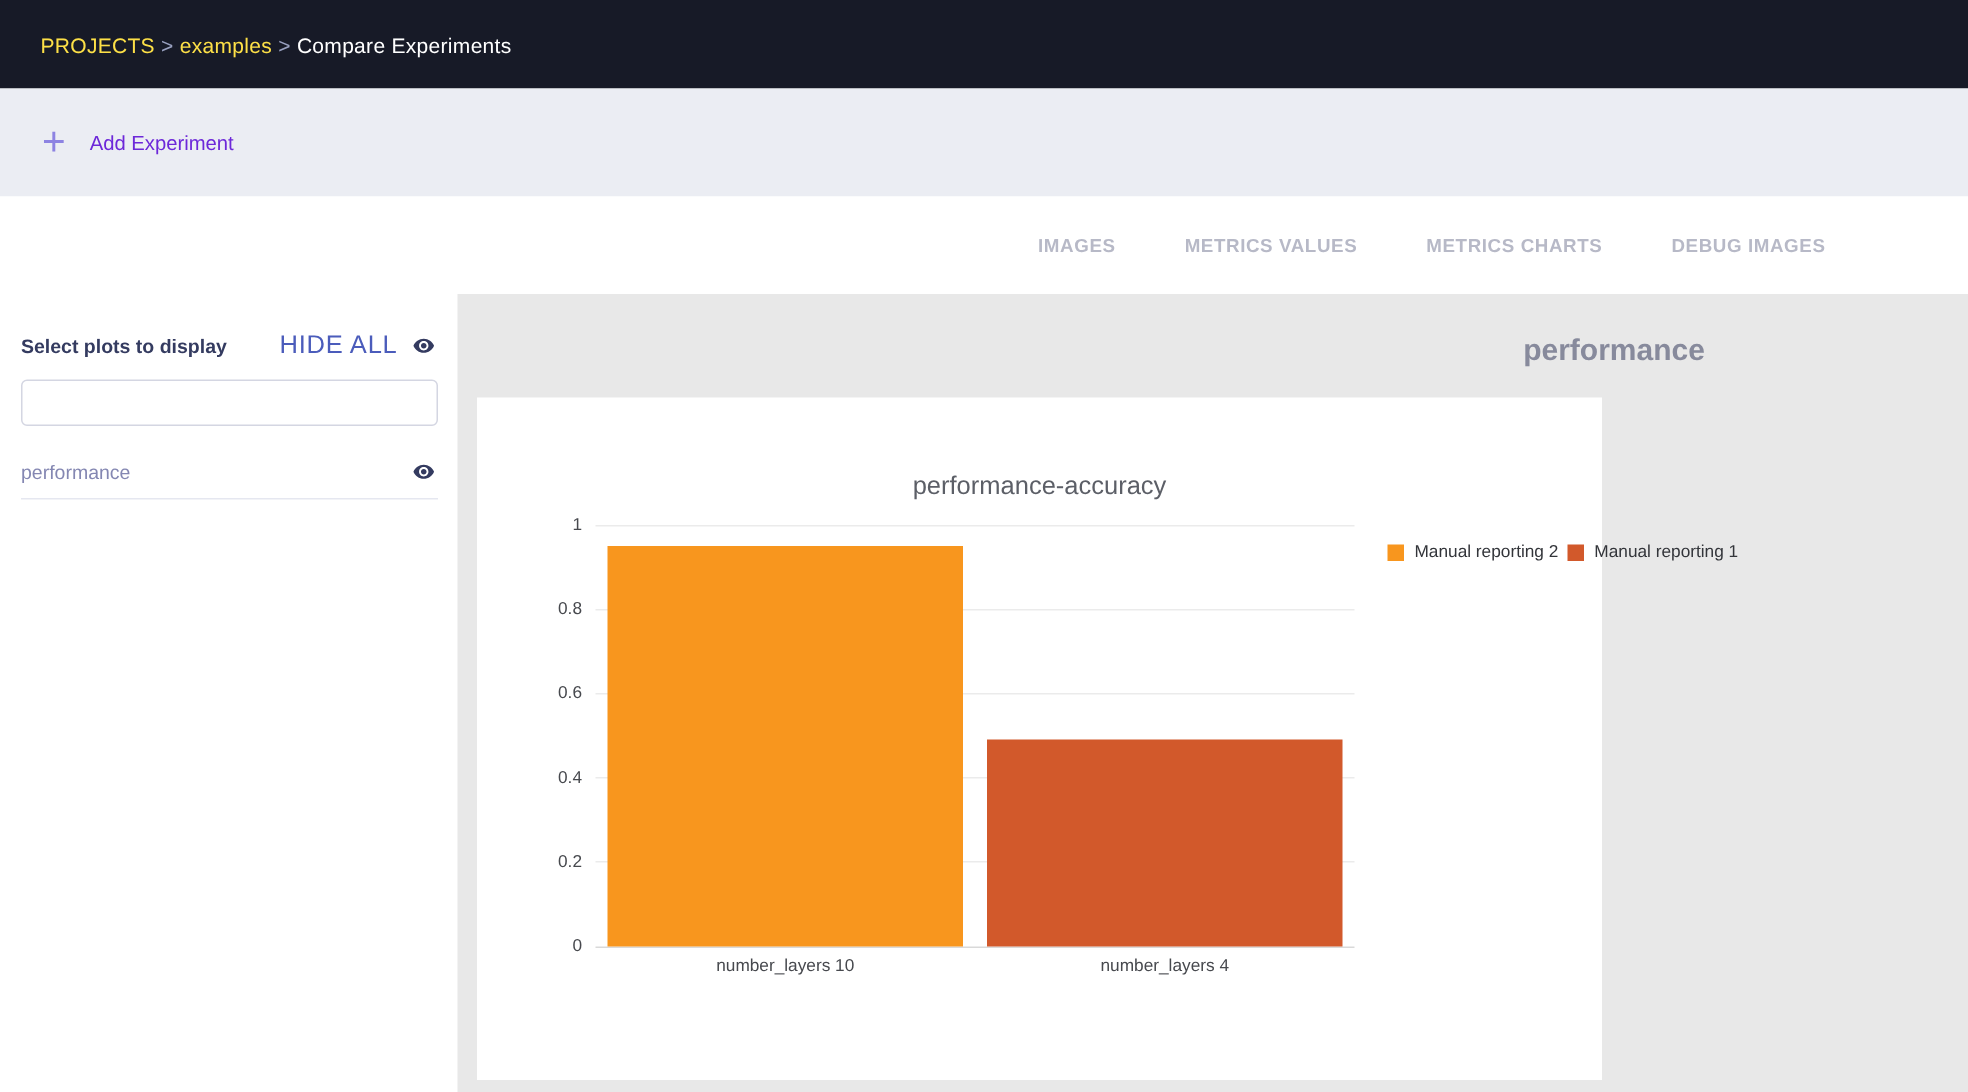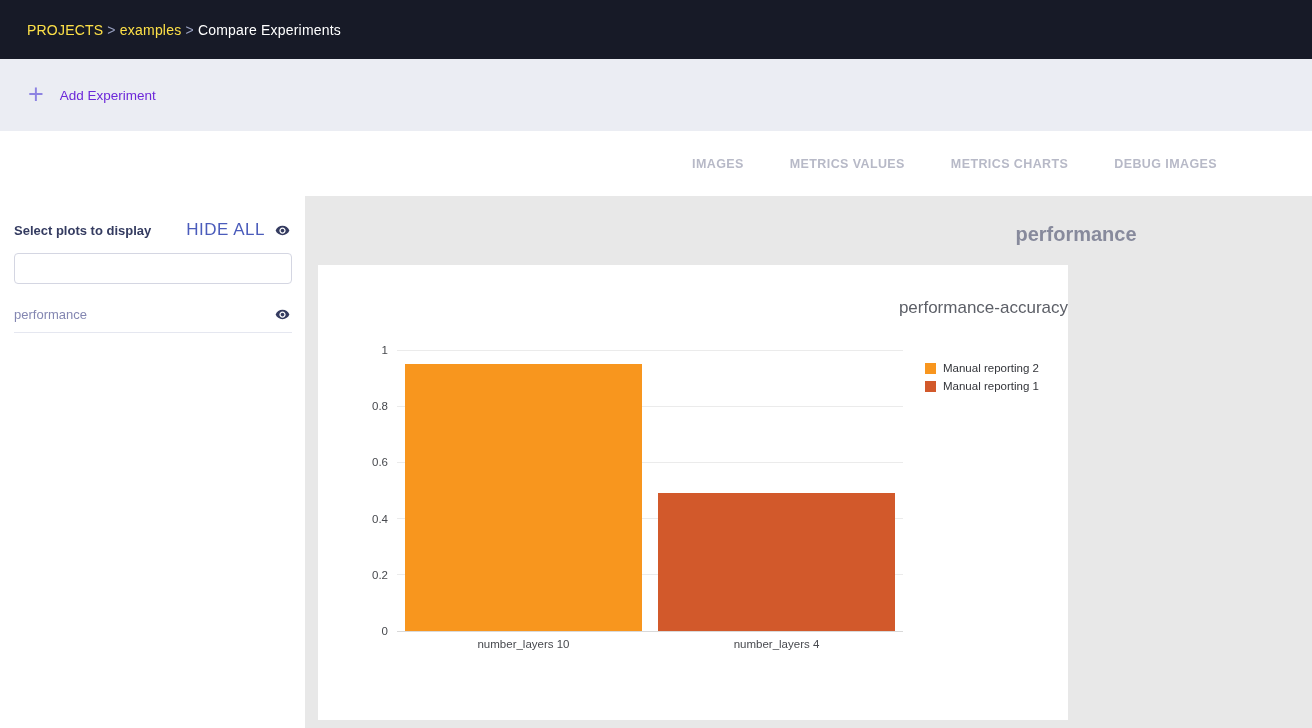--- a/index.html
+++ b/index.html
@@ -33,28 +33,28 @@
   .plot-filter{margin-top:13px;width:100%;height:31px;border:1px solid #d4d6e2;border-radius:4px;padding:0 10px;font-size:13px;outline:none;font-family:inherit}
   .plot-list{margin-top:15px}
   .plot-item{display:flex;align-items:center;justify-content:space-between;padding:8px 0 10px 0;border-bottom:1px solid #e5e7f0;cursor:pointer}
   .plot-item-label{font-size:13px;color:#8487b2}
   .eye-btn{background:none;border:none;color:#343b60;cursor:pointer;padding:0;display:inline-flex}
 
   .main{flex:1;background:#e8e8e8;position:relative;overflow:hidden}
   .section-title{position:absolute;left:771px;top:27px;transform:translateX(-50%);font-size:20px;font-weight:bold;color:#878a9c;white-space:nowrap}
 
   .card{position:absolute;left:13px;top:69px;width:750px;height:455px;background:#fff}
-  .chart-title{position:absolute;top:33px;left:0;right:0;text-align:right;font-size:17px;color:#5c5f67}
+  .chart-title{position:absolute;top:49px;left:0;right:0;text-align:center;font-size:17px;color:#5c5f67}
   .plot-area{position:absolute;left:79px;top:85px;width:506px;height:281px}
   .gridline{position:absolute;left:0;right:0;height:1px;background:#ebebeb}
   .gridline.zero{background:#d9d9d9}
   .ytick{position:absolute;right:calc(100% + 9px);font-size:11.5px;color:#47494e;line-height:14px;white-space:nowrap}
   .bar{position:absolute;bottom:0}
   .xtick{position:absolute;top:calc(100% + 7px);text-align:center;font-size:11.5px;color:#47494e;white-space:nowrap}
-  .legend{position:absolute;left:607px;top:97px;display:flex;flex-direction:column;gap:6px}
+  .legend{position:absolute;left:607px;top:97px;display:flex;flex-direction:row;gap:6px}
   .legend-row{display:flex;align-items:center;gap:7px;cursor:pointer}
   .legend-swatch{width:11px;height:11px;display:inline-block;flex:none}
   .legend-label{font-size:11.5px;color:#33353a;white-space:nowrap}
 </style>
 </head>
 <body>
 
 <div class="app">
 
   <header class="topbar">

